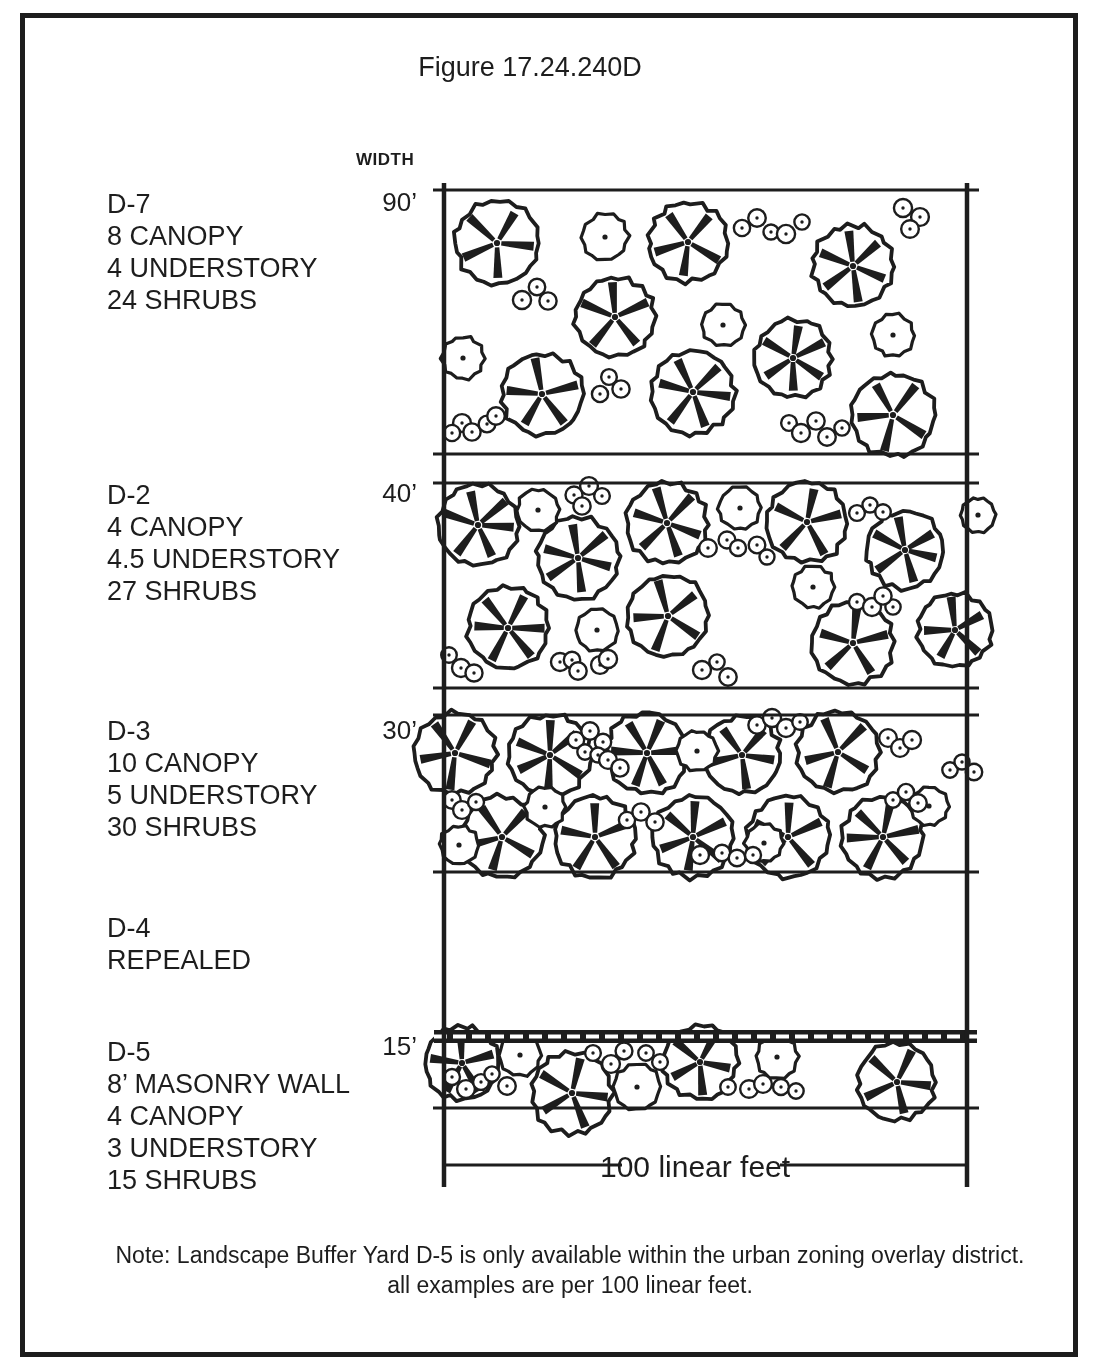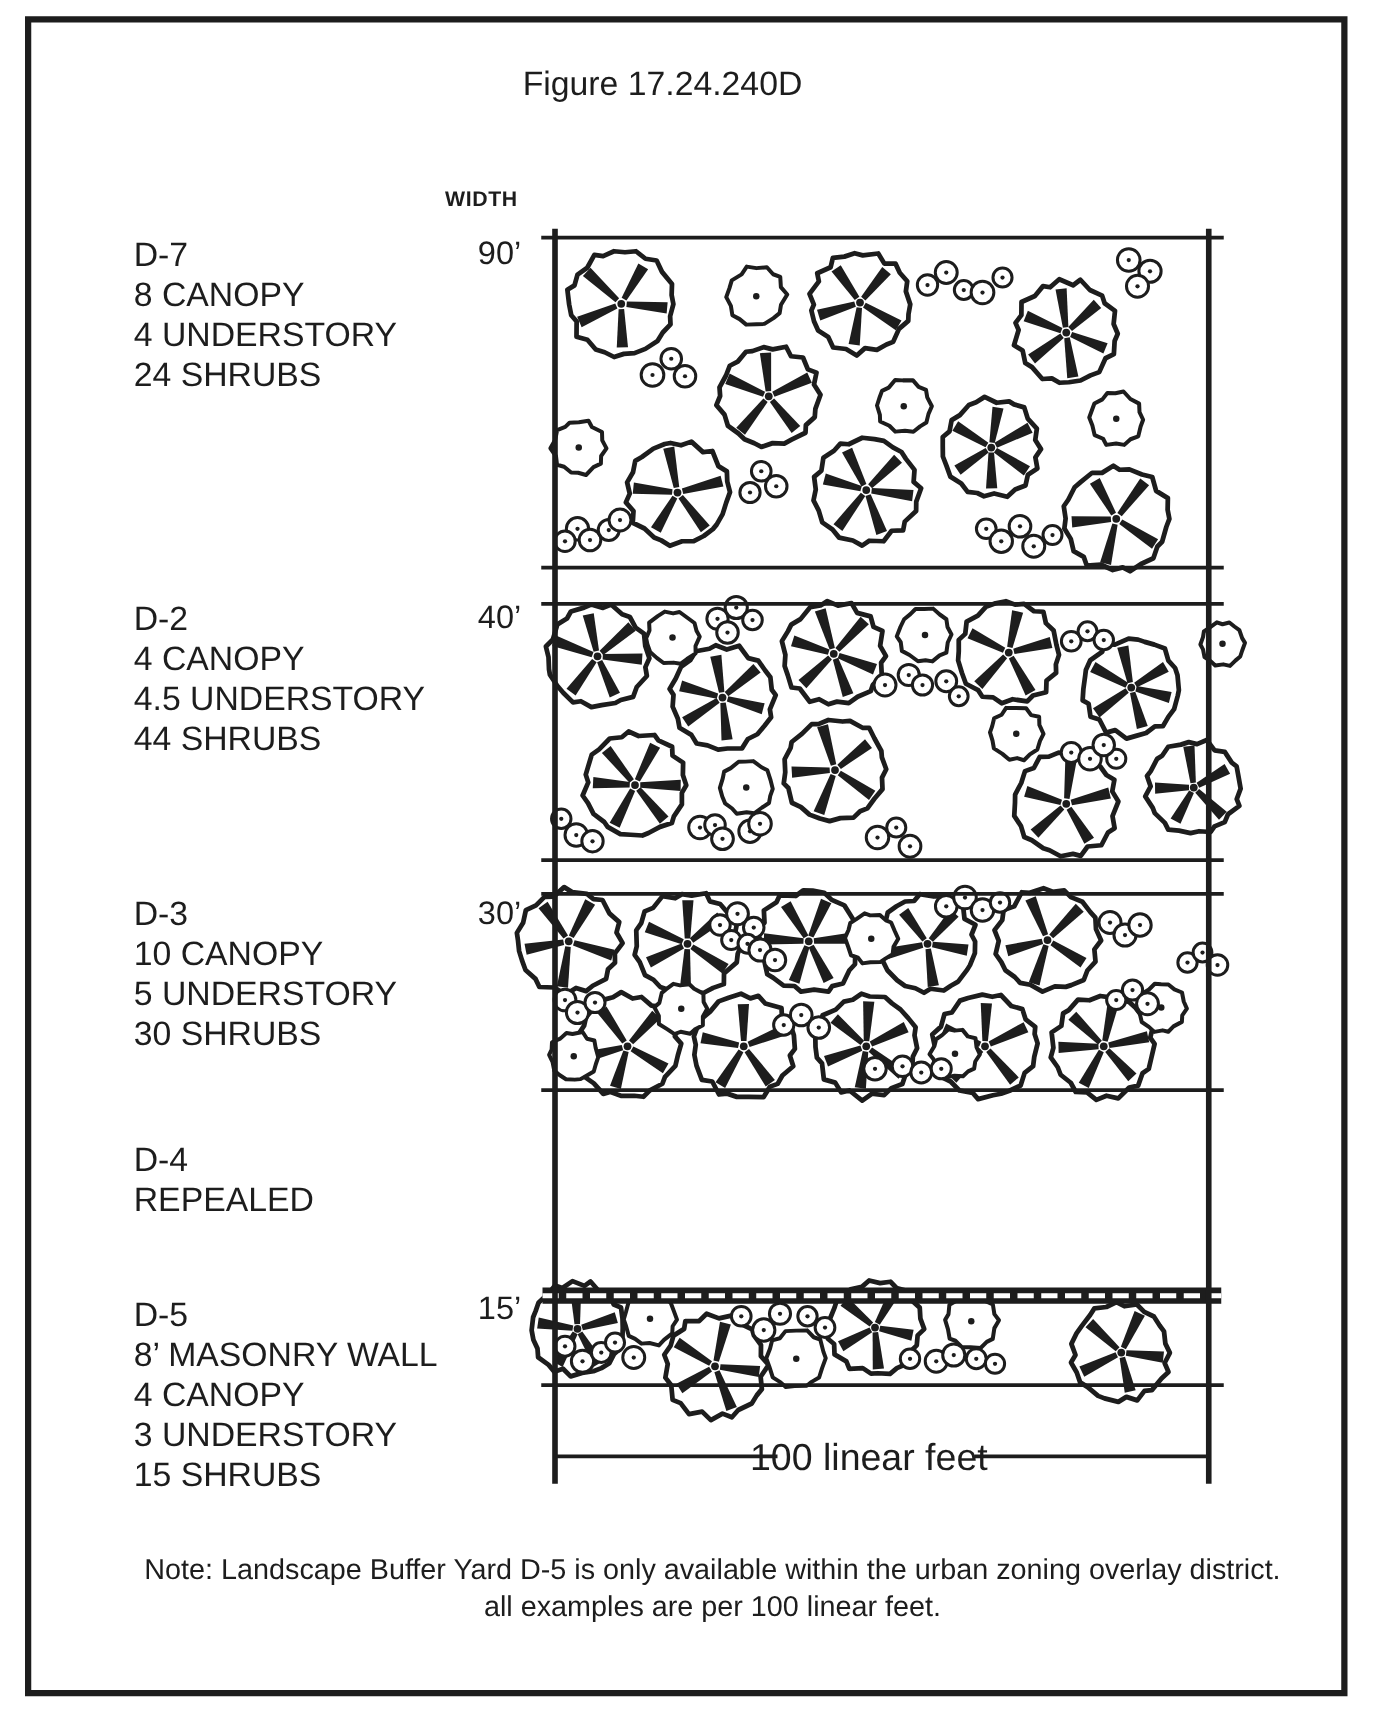--- a/index.html
+++ b/index.html
@@ -832,21 +832,21 @@
     <div>D-7</div>
     <div>8 CANOPY</div>
     <div>4 UNDERSTORY</div>
     <div>24 SHRUBS</div>
   </div>
 
   <div class="yard" style="top:479px">
     <div>D-2</div>
     <div>4 CANOPY</div>
     <div>4.5 UNDERSTORY</div>
-    <div>44 SHRUBS</div>
+    <div>27 SHRUBS</div>
   </div>
 
   <div class="yard" style="top:715px">
     <div>D-3</div>
     <div>10 CANOPY</div>
     <div>5 UNDERSTORY</div>
     <div>30 SHRUBS</div>
   </div>
 
   <div class="yard" style="top:912px">

